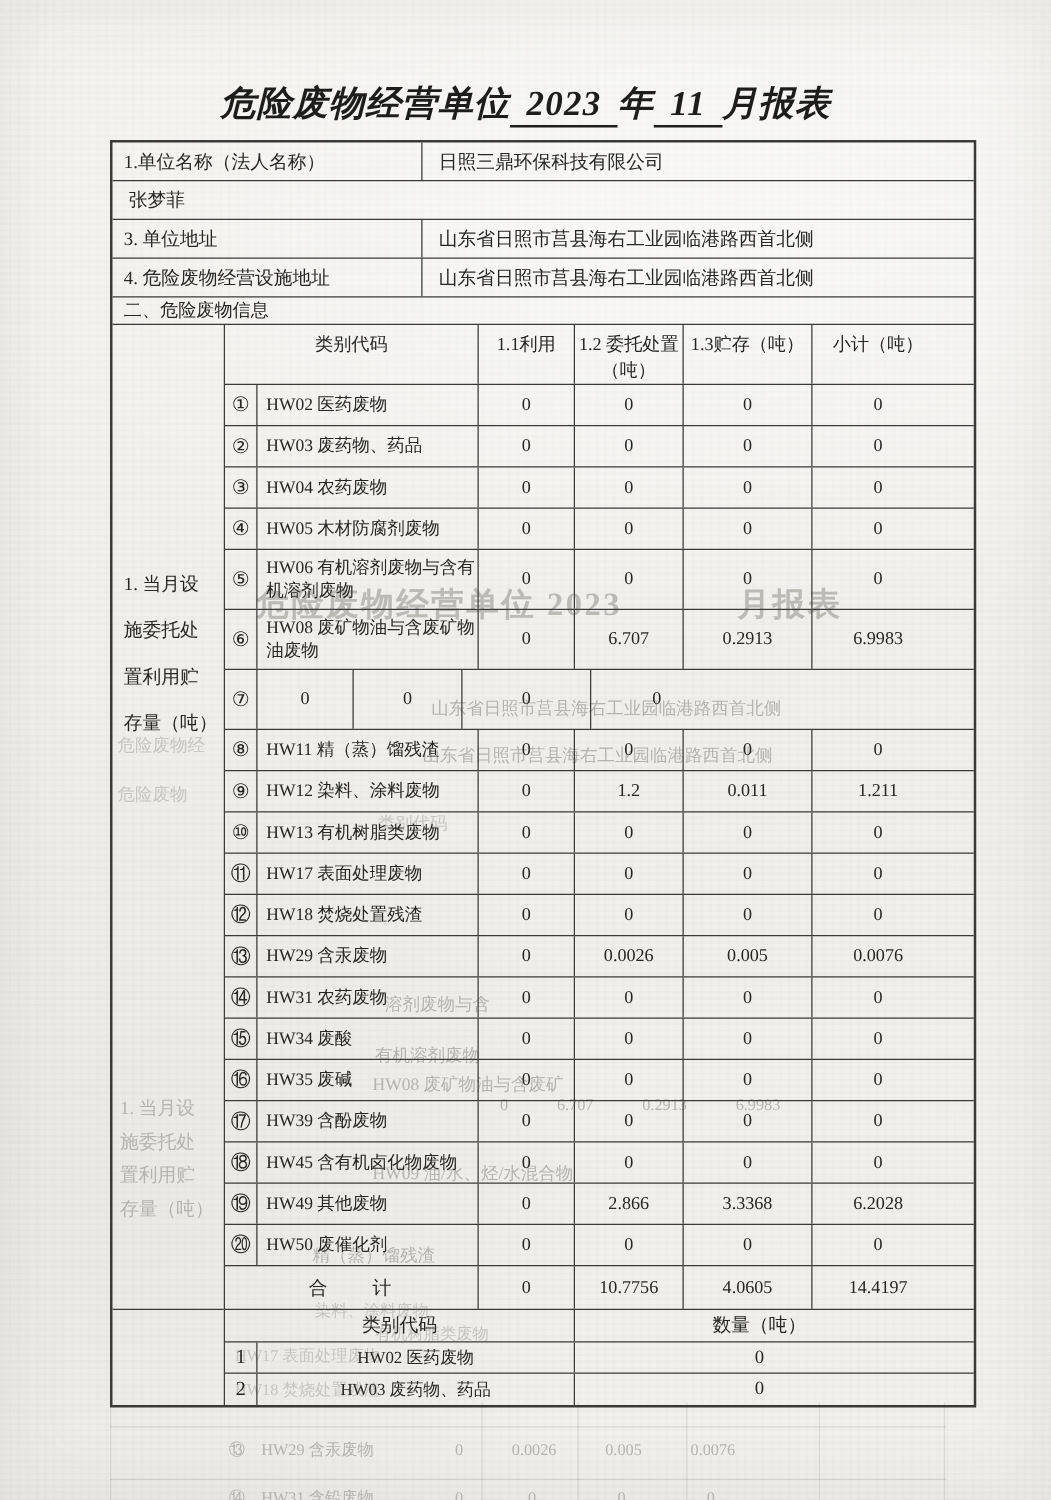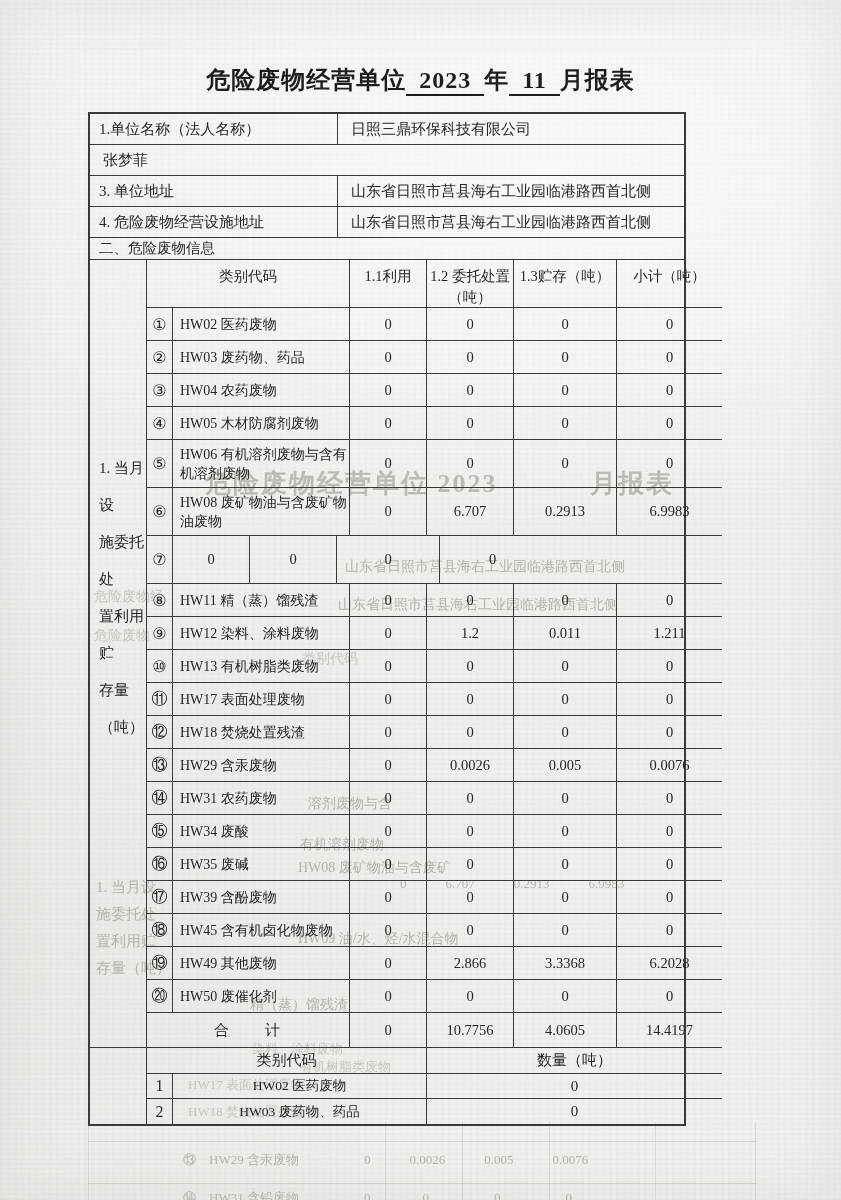--- a/index.html
+++ b/index.html
@@ -20,33 +20,34 @@
       repeating-linear-gradient(90deg, rgba(90,88,82,0.014) 0 3px, rgba(255,255,255,0) 3px 7px),
       linear-gradient(180deg,#f3f2ef 0%, #f0efec 55%, #f1f0ed 100%);
     box-shadow: inset 0 0 60px rgba(110,108,100,0.10);
   }
   .abs { position: absolute; }
 
   
   .title {
     top: 64px; left: 0; width: 100%;
     text-align: center;
-    font-size: 24px; font-weight: bold;
+    font-size: 28px; font-weight: bold;
     letter-spacing: 1px;
     color:#1d1d1b;
+    font-style:italic;
   }
   .title .seg { display: inline-block; }
   .title .u {
     border-bottom: 2.2px solid #1d1d1b;
     padding: 0 13px;
   }
 
   
   .form {
-    left: 88px; top: 112px; width: 598px;
+    left: 88px; top: 112px; width: 693px;
     border: 2px solid #3a3a38;
     font-size: 15px;
   }
   .bline { border-bottom: 1.6px solid #3a3a38; }
   .rline { border-right: 1.6px solid #3a3a38; }
 
   .irow { display: flex; height: 31px; }
   .ilabel { width: 248px; display: flex; align-items: center; padding-left: 9px; }
   .ivalue { flex: 1; display: flex; align-items: center; padding-left: 13px; text-align: right; }
 

